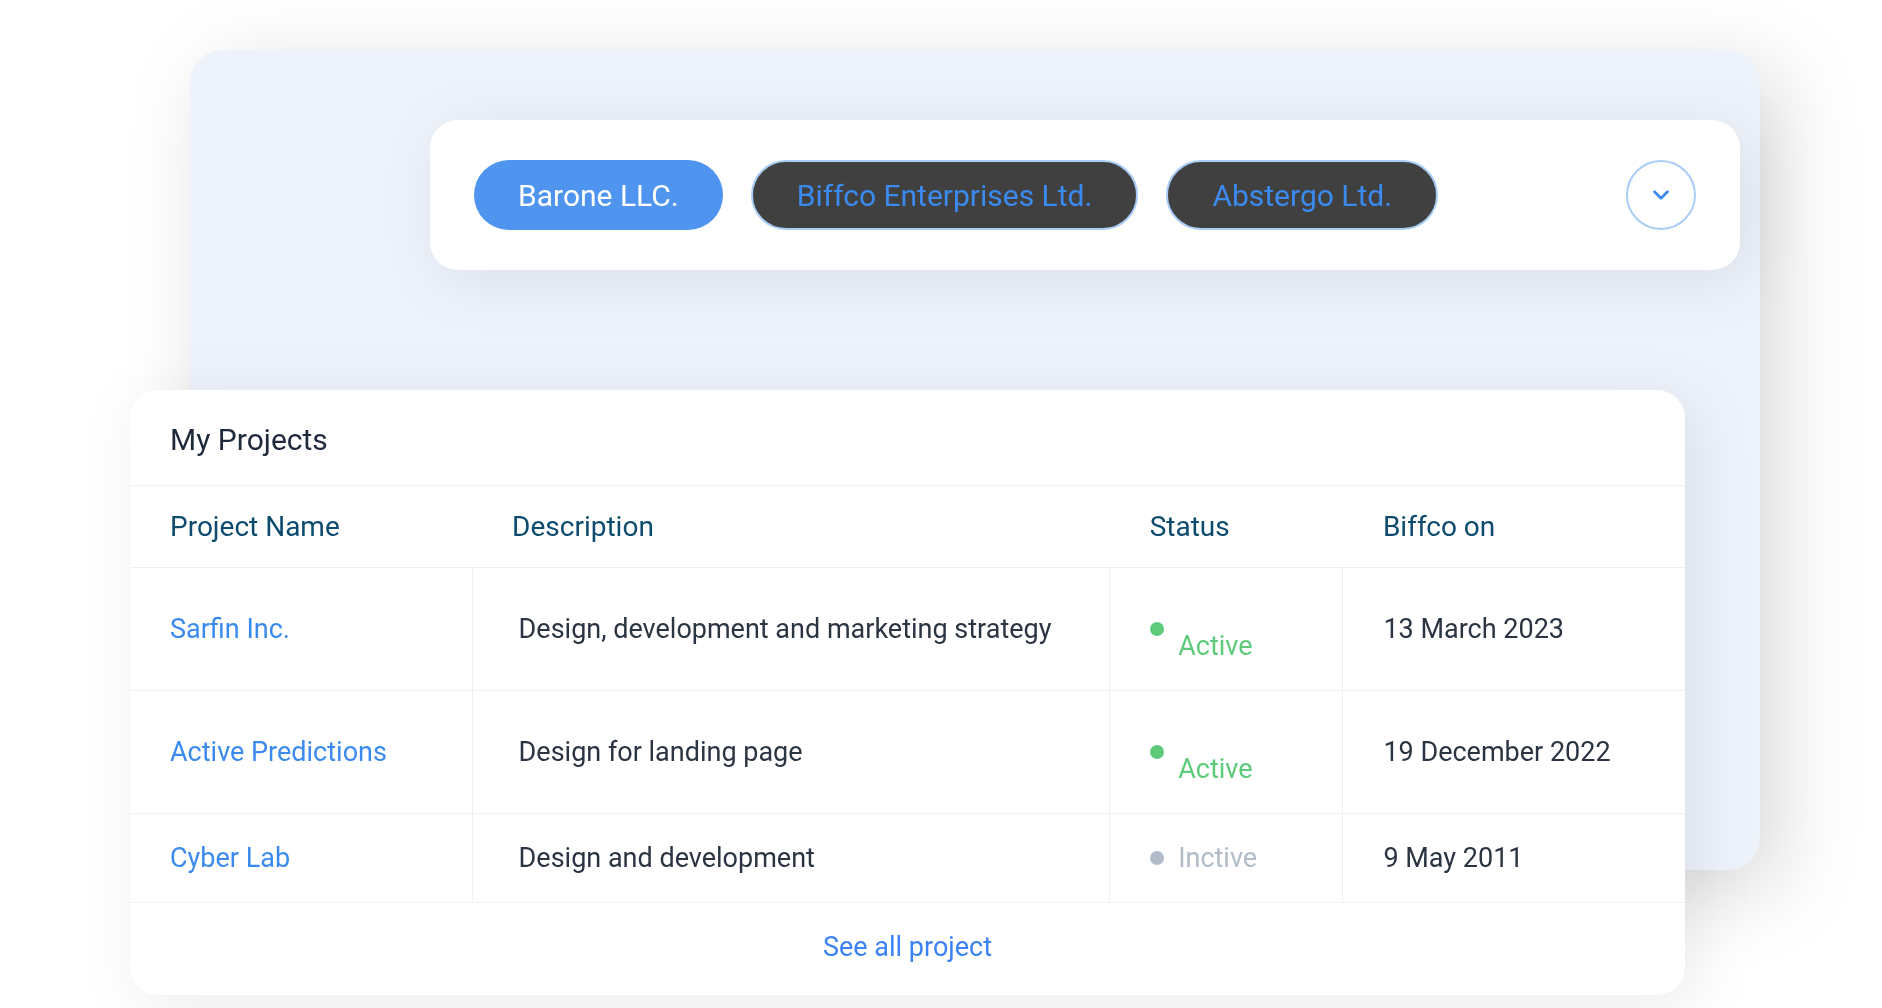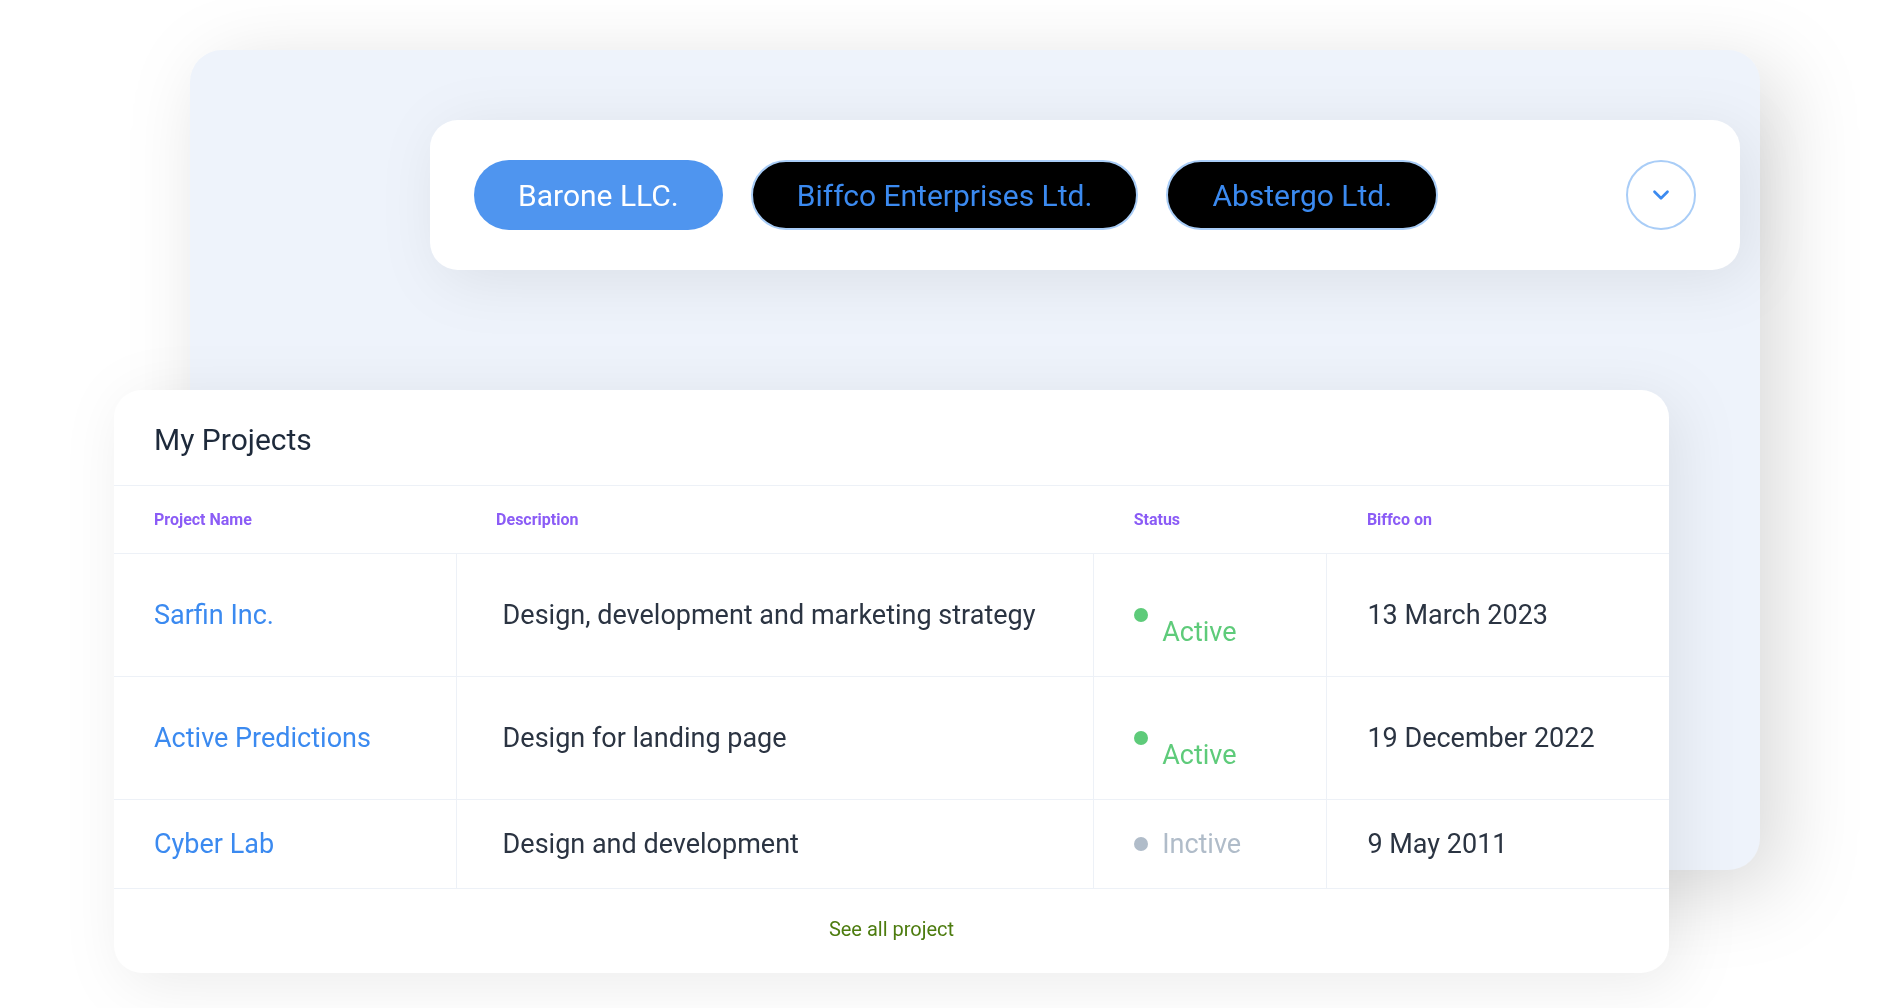--- a/index.html
+++ b/index.html
@@ -49,21 +49,21 @@
       font-weight: 400;
       cursor: pointer;
       white-space: nowrap;
     }
     .tab-active {
       background: #4f95ef;
       color: #ffffff;
       border: none;
     }
     .tab-inactive {
-      background: #000000;
+      background: #404040;
       color: #3b8af0;
       border: 2px solid #a9cdf7;
     }
     .dropdown-btn {
       width: 70px;
       height: 70px;
       border-radius: 999px;
       border: 2px solid #a9cdf7;
       background: #ffffff;
       display: flex;
@@ -73,21 +73,21 @@
       margin-left: auto;
     }
     .dropdown-btn svg {
       width: 26px;
       height: 26px;
       stroke: #3b8af0;
     }
     .projects-card {
       position: absolute;
       top: 390px;
-      left: 114px;
+      left: 130px;
       width: 1555px;
       background: #ffffff;
       border-radius: 28px;
       filter: drop-shadow(10px 10px 30px rgba(0,0,0,0.08));
       overflow: hidden;
     }
     .card-title {
       font-size: 30px;
       color: #1e2a3b;
       padding: 32px 40px 28px 40px;
@@ -96,23 +96,23 @@
     table {
       width: 100%;
       border-collapse: collapse;
     }
     thead tr {
       border-top: 1px solid #edf1f7;
       border-bottom: 1px solid #edf1f7;
     }
     th {
       text-align: left;
-      font-size: 16px;
-      font-weight: 700;
-      color: #8b5cf6;
+      font-size: 28px;
+      font-weight: 400;
+      color: #0c4a6e;
       padding: 24px 40px;
     }
     tbody tr {
       border-bottom: 1px solid #edf1f7;
     }
     td {
       font-size: 27px;
       padding: 28px 40px;
       border-left: 1px solid #edf1f7;
       vertical-align: middle;
@@ -144,22 +144,22 @@
     .status-active .status-dot { background: #5ecb7a; }
     .status-active .status-text { color: #5ecb7a; margin-top: 34px; }
     .status-inactive .status-dot { background: #b0bcc9; }
     .status-inactive .status-text { color: #b0bcc9; }
     .date-text {
       color: #2b3442;
     }
     .see-all {
       text-align: center;
       padding: 28px 0 32px 0;
-      font-size: 20px;
-      color: #4d7c0f;
+      font-size: 27px;
+      color: #3b82f6;
       cursor: pointer;
     }
   </style>
 </head>
 <body>
 
 <div class="backdrop-card"></div>
 
 <div class="tabs-card">
   <div class="tab tab-active">Barone LLC.</div>

